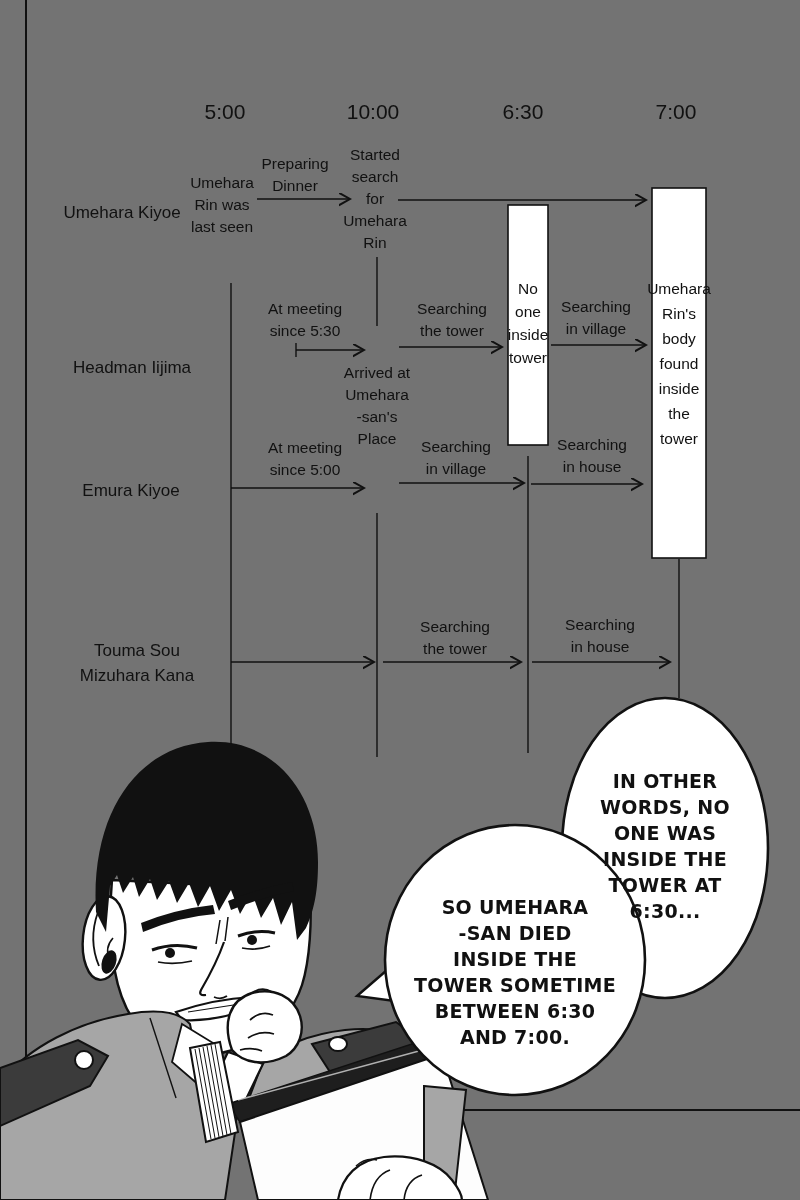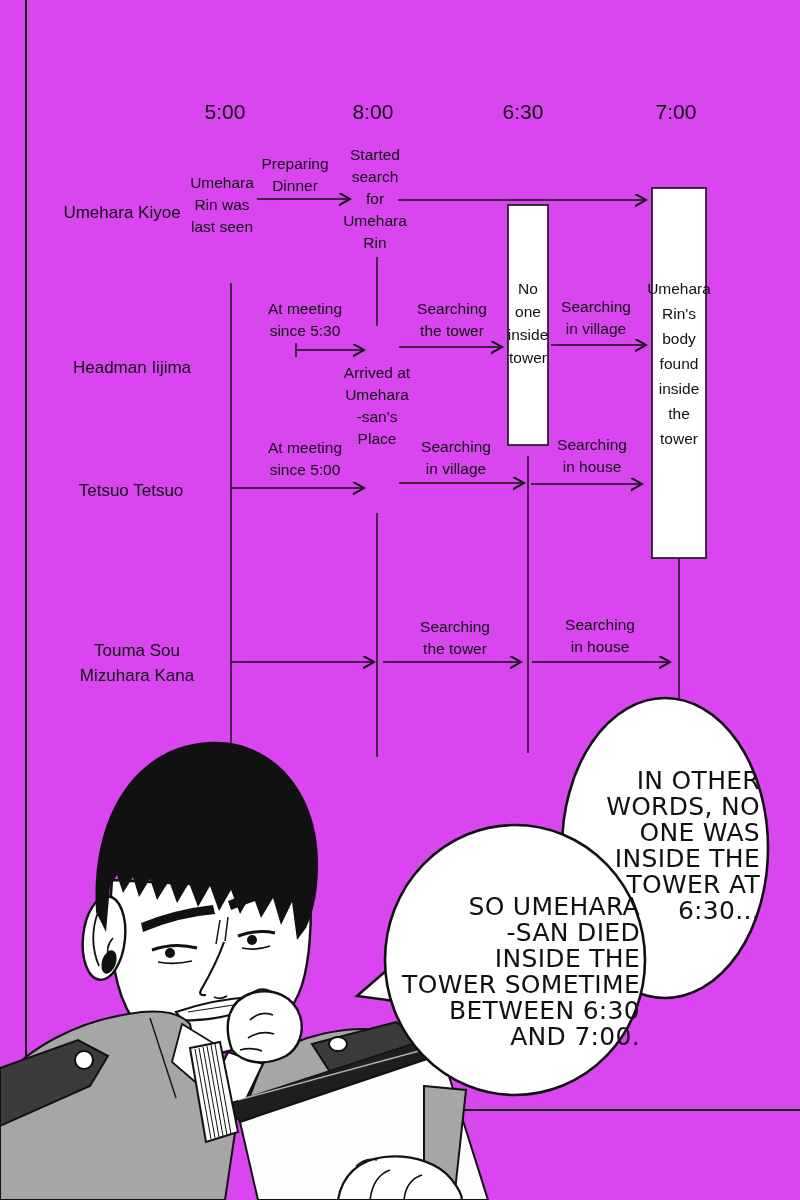--- a/index.html
+++ b/index.html
@@ -1,32 +1,32 @@
 <!DOCTYPE html>
 <html><head>
 <meta charset="utf-8">
 <style>
   html,body{margin:0;padding:0;background:#e8e8e8;}
   #page{
-    position:relative;width:800px;height:1200px;background:#d946ef;
+    position:relative;width:800px;height:1200px;background:#737373;
     overflow:hidden;font-family:"Liberation Sans",sans-serif;color:#111;
   }
   svg{position:absolute;left:0;top:0;}
   .t{
     position:absolute;text-align:center;white-space:pre-line;color:#111;
     font-family:"Liberation Sans",sans-serif;line-height:22px;font-size:15.5px;
     transform:translateX(-50%);z-index:5;
   }
   .time{font-size:21px;line-height:24px;}
   .rowlab{font-size:17px;line-height:25px;}
   .boxtext{line-height:23px;}
   .bodytext{line-height:25px;}
   .bubble-text{
-    font-family:"DejaVu Sans",sans-serif;font-weight:normal;font-size:25px;
-    line-height:26px;z-index:6;letter-spacing:0.3px;text-align:right;
+    font-family:"DejaVu Sans",sans-serif;font-weight:bold;font-size:19px;
+    line-height:26px;z-index:6;letter-spacing:0.3px;
   }
 </style>
 </head>
 <body>
 
 <div id="page">
 
   <svg width="800" height="1200" viewBox="0 0 800 1200">
     <defs>
       <marker id="ah" markerWidth="12" markerHeight="12" refX="8" refY="4.5" orient="auto">
@@ -147,27 +147,27 @@
       <path d="M 600,945 Q 592,978 568,995 L 612,972 Z" fill="#fff" stroke="#111" stroke-width="2.4"></path>
       <ellipse cx="665" cy="848" rx="103" ry="150" fill="#fff" stroke="#111" stroke-width="2.6"></ellipse>
     </g>
     <g>
       <path d="M 424,938 L 357,996 L 432,1006 Z" fill="#fff" stroke="#111" stroke-width="2.4"></path>
       <ellipse cx="515" cy="960" rx="130" ry="135" fill="#fff" stroke="#111" stroke-width="2.6"></ellipse>
     </g>
   </svg>
 
   <div class="t time" style="left:225px;top:100px;">5:00</div>
-  <div class="t time" style="left:373px;top:100px;">8:00</div>
+  <div class="t time" style="left:373px;top:100px;">10:00</div>
   <div class="t time" style="left:523px;top:100px;">6:30</div>
   <div class="t time" style="left:676px;top:100px;">7:00</div>
 
   <div class="t rowlab" style="left:122px;top:200px;">Umehara Kiyoe</div>
   <div class="t rowlab" style="left:132px;top:340px;margin-top:15px;">Headman Iijima</div>
-  <div class="t rowlab" style="left:131px;top:478px;">Tetsuo Tetsuo</div>
+  <div class="t rowlab" style="left:131px;top:478px;">Emura Kiyoe</div>
   <div class="t rowlab" style="left:137px;top:638px;">Touma Sou
 Mizuhara Kana</div>
 
   <div class="t" style="left:222px;top:172px;">Umehara
 Rin was
 last seen</div>
   <div class="t" style="left:295px;top:153px;">Preparing
 Dinner</div>
   <div class="t" style="left:375px;top:144px;">Started
 search

